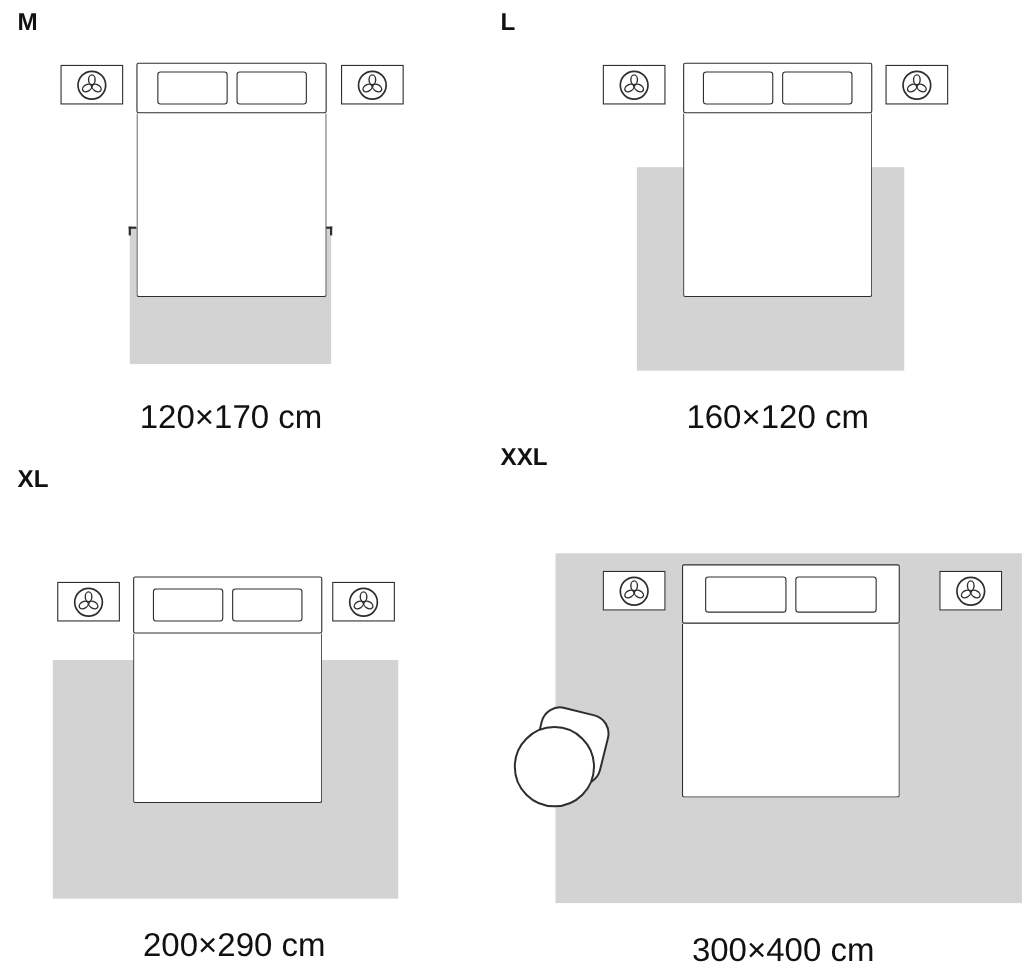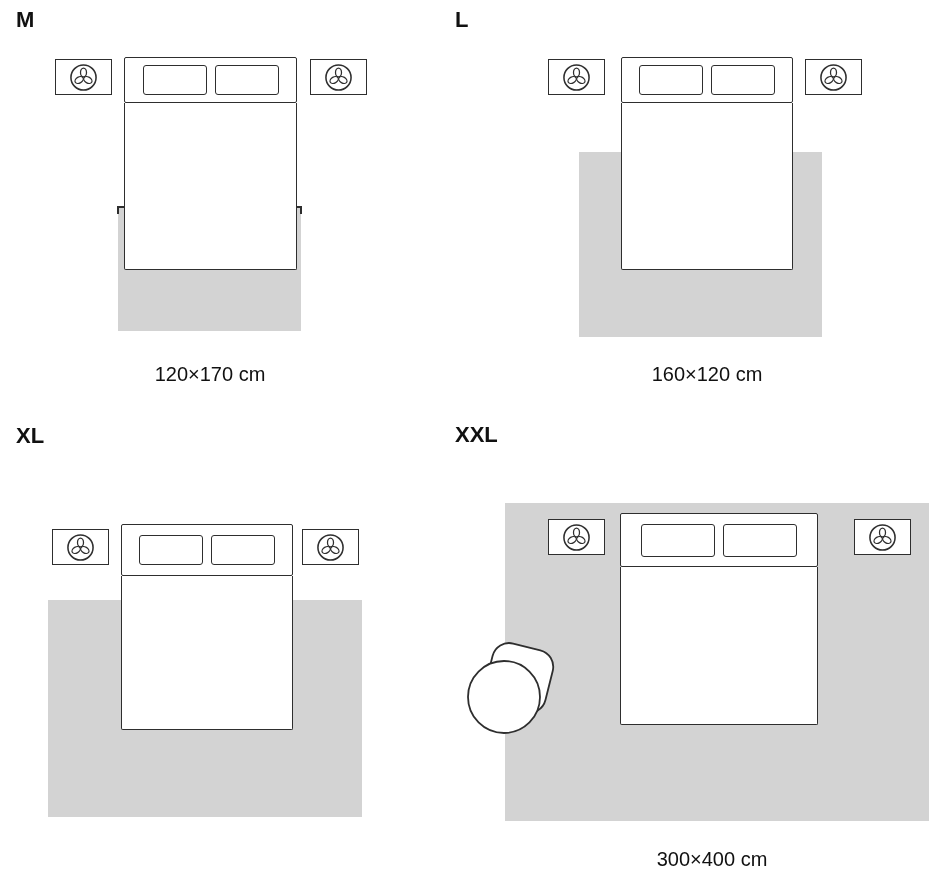--- a/index.html
+++ b/index.html
@@ -24,21 +24,21 @@
   .panel-xxl { left: 440px; top: 400px; width: 500px; height: 480px; }
 
   .size-label {
     position: absolute; margin: 0;
     font-size: 22px; font-weight: 700; line-height: 1.1;
     color: var(--text, #111111); z-index: 4;
   }
   .panel-m   .size-label { left: 16px; top: 8px; }
   .panel-l   .size-label { left: 15px; top: 8px; }
   .panel-xl  .size-label { left: 16px; top: 24px; }
-  .panel-xxl .size-label { left: 15px; top: 23px; }
+  .panel-xxl .size-label { left: 15px; top: 4px; }
 
   .rug {
     position: absolute;
     background: var(--rug-fill, #d3d3d3);
     z-index: 1;
   }
   .panel-m   .rug { left: 118px; top: 207px; width: 183px; height: 124px; }
   .panel-l   .rug { left: 139px; top: 152px; width: 243px; height: 185px; }
   .panel-xl  .rug { left: 48px;  top: 200px; width: 314px; height: 217px; }
   .panel-xxl .rug { left: 65px;  top: 103px; width: 424px; height: 318px; }
@@ -98,21 +98,21 @@
   .panel-xl  .ns-right { left: 302px; top: 129px; }
   .panel-xxl .ns-left  { left: 108px; top: 119px; }
   .panel-xxl .ns-right { left: 414px; top: 119px; }
 
   .armchair { position: absolute; left: 20px; top: 240px; z-index: 3; }
 
   .dims {
     position: absolute;
     width: 300px;
     text-align: center;
-    font-size: 20px;
+    font-size: 30px;
     color: var(--text, #111111);
     z-index: 4;
   }
   .panel-m   .dims { left: 60px;  top: 363px; }
   .panel-l   .dims { left: 117px; top: 363px; }
   .panel-xl  .dims { left: 63px;  top: 443px; }
   .panel-xxl .dims { left: 122px; top: 448px; }
 </style>
 </head>
 <body>
@@ -210,20 +210,21 @@
     <div class="nightstand ns-right">
       <svg viewBox="0 0 30 30" width="29" height="29">
         <circle cx="15" cy="15" r="13" fill="#fff" stroke="#2e2e2e" stroke-width="1.6"></circle>
         <g fill="none" stroke="#2e2e2e" stroke-width="1.3">
           <ellipse cx="15" cy="9.8" rx="3.1" ry="4.6"></ellipse>
           <ellipse cx="15" cy="9.8" rx="3.1" ry="4.6" transform="rotate(120 15 15)"></ellipse>
           <ellipse cx="15" cy="9.8" rx="3.1" ry="4.6" transform="rotate(240 15 15)"></ellipse>
         </g>
       </svg>
     </div>
+    <div class="dims">200×290 cm</div>
   </section>
 
   <section class="panel panel-xxl">
     <h2 class="size-label">XXL</h2>
     <div class="rug"></div>
     <div class="nightstand ns-left">
       <svg viewBox="0 0 30 30" width="29" height="29">
         <circle cx="15" cy="15" r="13" fill="#fff" stroke="#2e2e2e" stroke-width="1.6"></circle>
         <g fill="none" stroke="#2e2e2e" stroke-width="1.3">
           <ellipse cx="15" cy="9.8" rx="3.1" ry="4.6"></ellipse>

